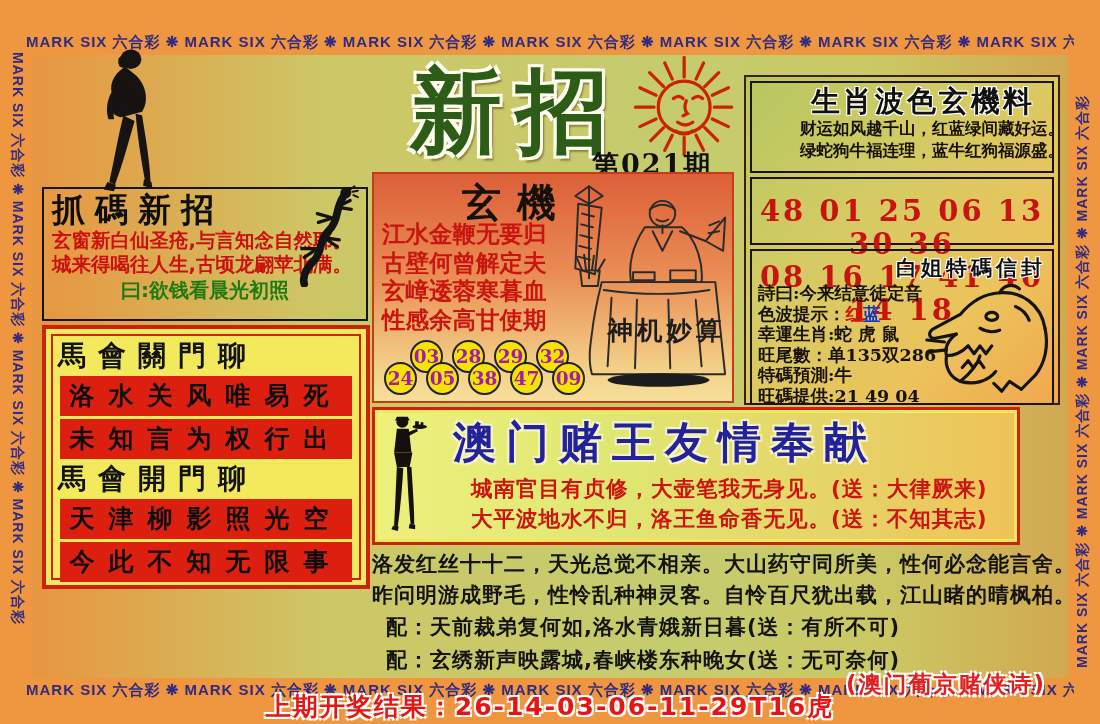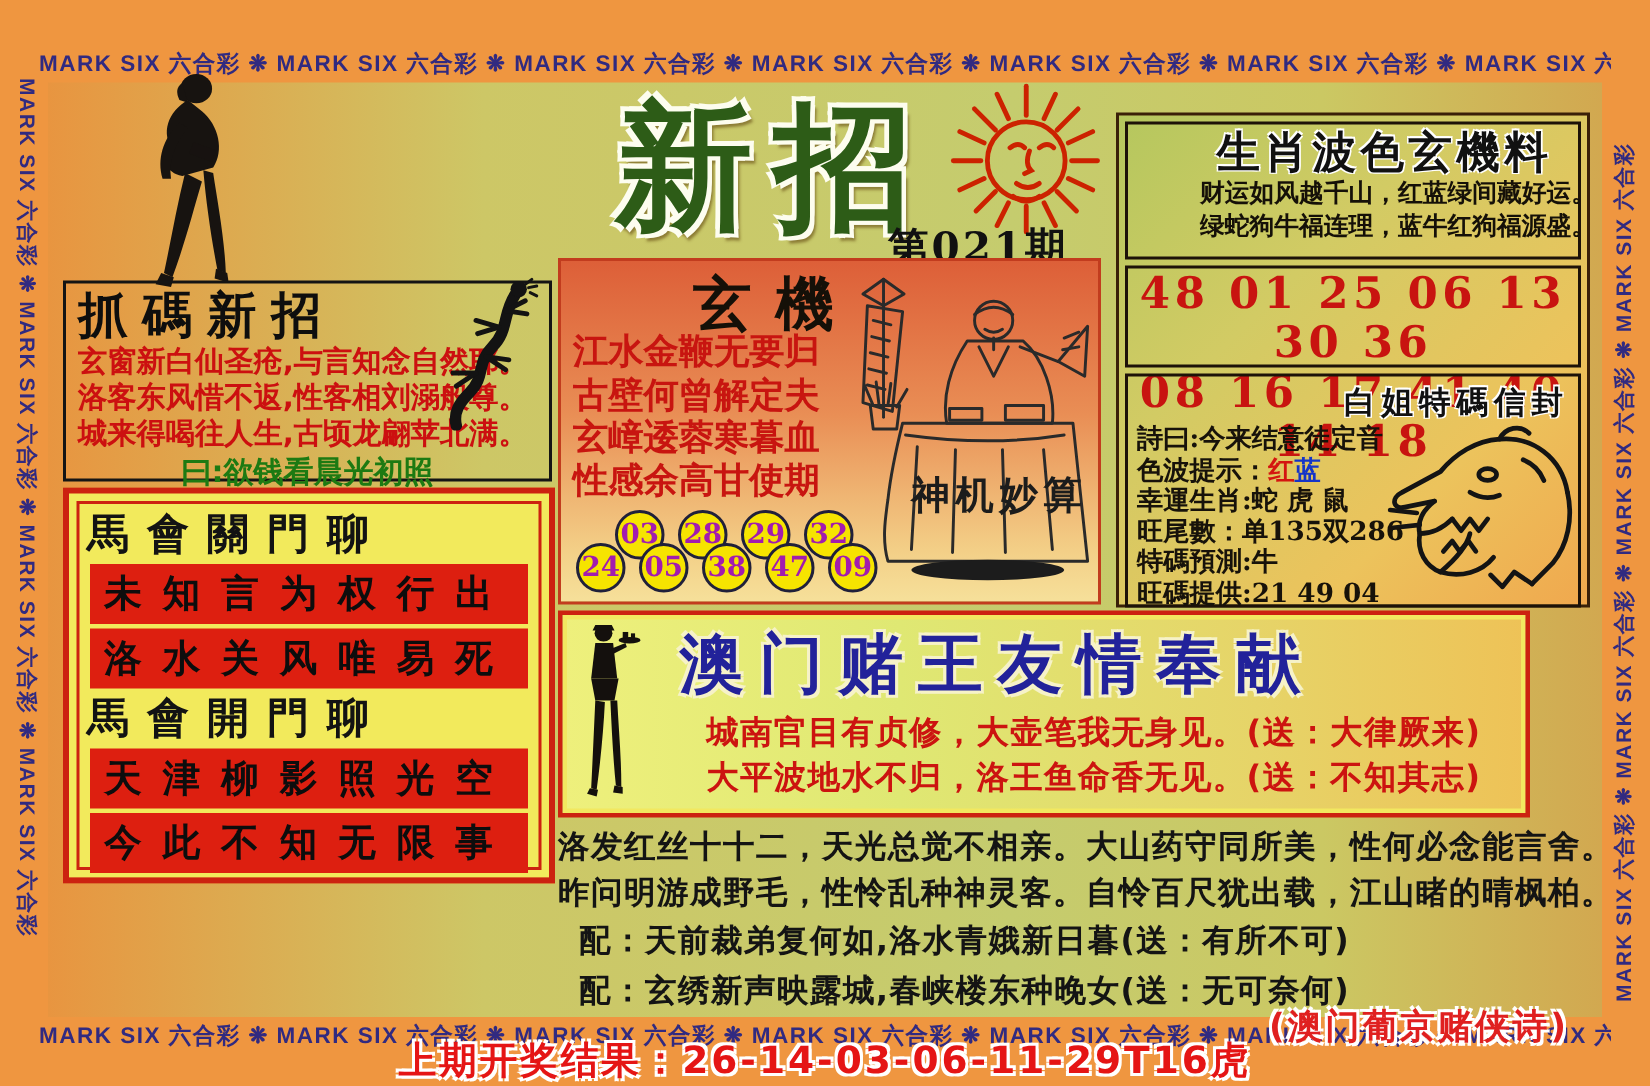--- a/index.html
+++ b/index.html
@@ -148,21 +148,21 @@
       </g>
     </svg>
     <div class="issue">第021期</div>
 
     <div class="right-col">
       <div class="sub-box" style="height:92px;padding-left:48px;">
         <div class="zodiac-title ow1">生肖波色玄機料</div>
         <div class="zodiac-line">财运如风越千山，红蓝绿间藏好运。</div>
         <div class="zodiac-line">绿蛇狗牛福连理，蓝牛红狗福源盛。</div>
       </div>
-      <div class="sub-box serif" style="height:68px;padding-top:0;">
+      <div class="sub-box serif" style="height:68px;padding-top:16px;">
         <div class="num-row">48 01 25 06 13 30 36</div>
         <div class="num-row">08 16 17 41 40 14 18</div>
       </div>
       <div class="sub-box baijie">
         <div class="baijie-title ow1">白姐特碼信封</div>
         <svg class="tiger" viewBox="0 0 150 130">
           <g stroke="#141414" stroke-width="3.2" fill="none" stroke-linecap="round" stroke-linejoin="round">
             <path d="M142 52 C138 28 118 14 96 16 C80 17 66 26 56 38 L30 52 C22 56 24 64 32 62 L52 58"></path>
             <path d="M52 58 C44 64 40 72 42 80 C50 80 58 76 64 70"></path>
             <path d="M42 80 C40 92 46 102 56 106 C68 96 74 88 76 80"></path>
@@ -211,29 +211,28 @@
             <path d="M42 32 l-14 -4 m14 4 l-13 4"></path>
             <path d="M34 50 l14 2 m-14 -2 l12 8"></path>
             <path d="M28 60 l-14 0 m14 0 l-12 8"></path>
           </g>
           <g stroke-width="1.8">
             <path d="M58 6 l4 -3 m-2 5 l5 -1 m-4 4 l4 2"></path>
           </g>
         </g>
       </svg>
       <div class="zhuama-line">玄窗新白仙圣疮,与言知念自然耶。</div>
-      <div class="zhuama-line">洛客东风惜不返,性客相刘溺般尊。</div>
       <div class="zhuama-line">城来得喝往人生,古顷龙翩苹北满。</div>
       <div class="zhuama-foot">曰:欲钱看晨光初照</div>
     </div>
 
     <div class="mahui">
       <div class="mahui-head">馬會關門聊</div>
+      <div class="banner">洛水关风唯易死</div>
       <div class="banner">未知言为权行出</div>
-      <div class="banner">洛水关风唯易死</div>
       <div class="mahui-head">馬會開門聊</div>
       <div class="banner">天津柳影照光空</div>
       <div class="banner">今此不知无限事</div>
     </div>
 
     <div class="central">
       <div class="xj-title">玄機</div>
       <div class="xj-lines">
         <div class="xj-line">江水金鞭无要归</div>
         <div class="xj-line">古壁何曾解定夫</div>

